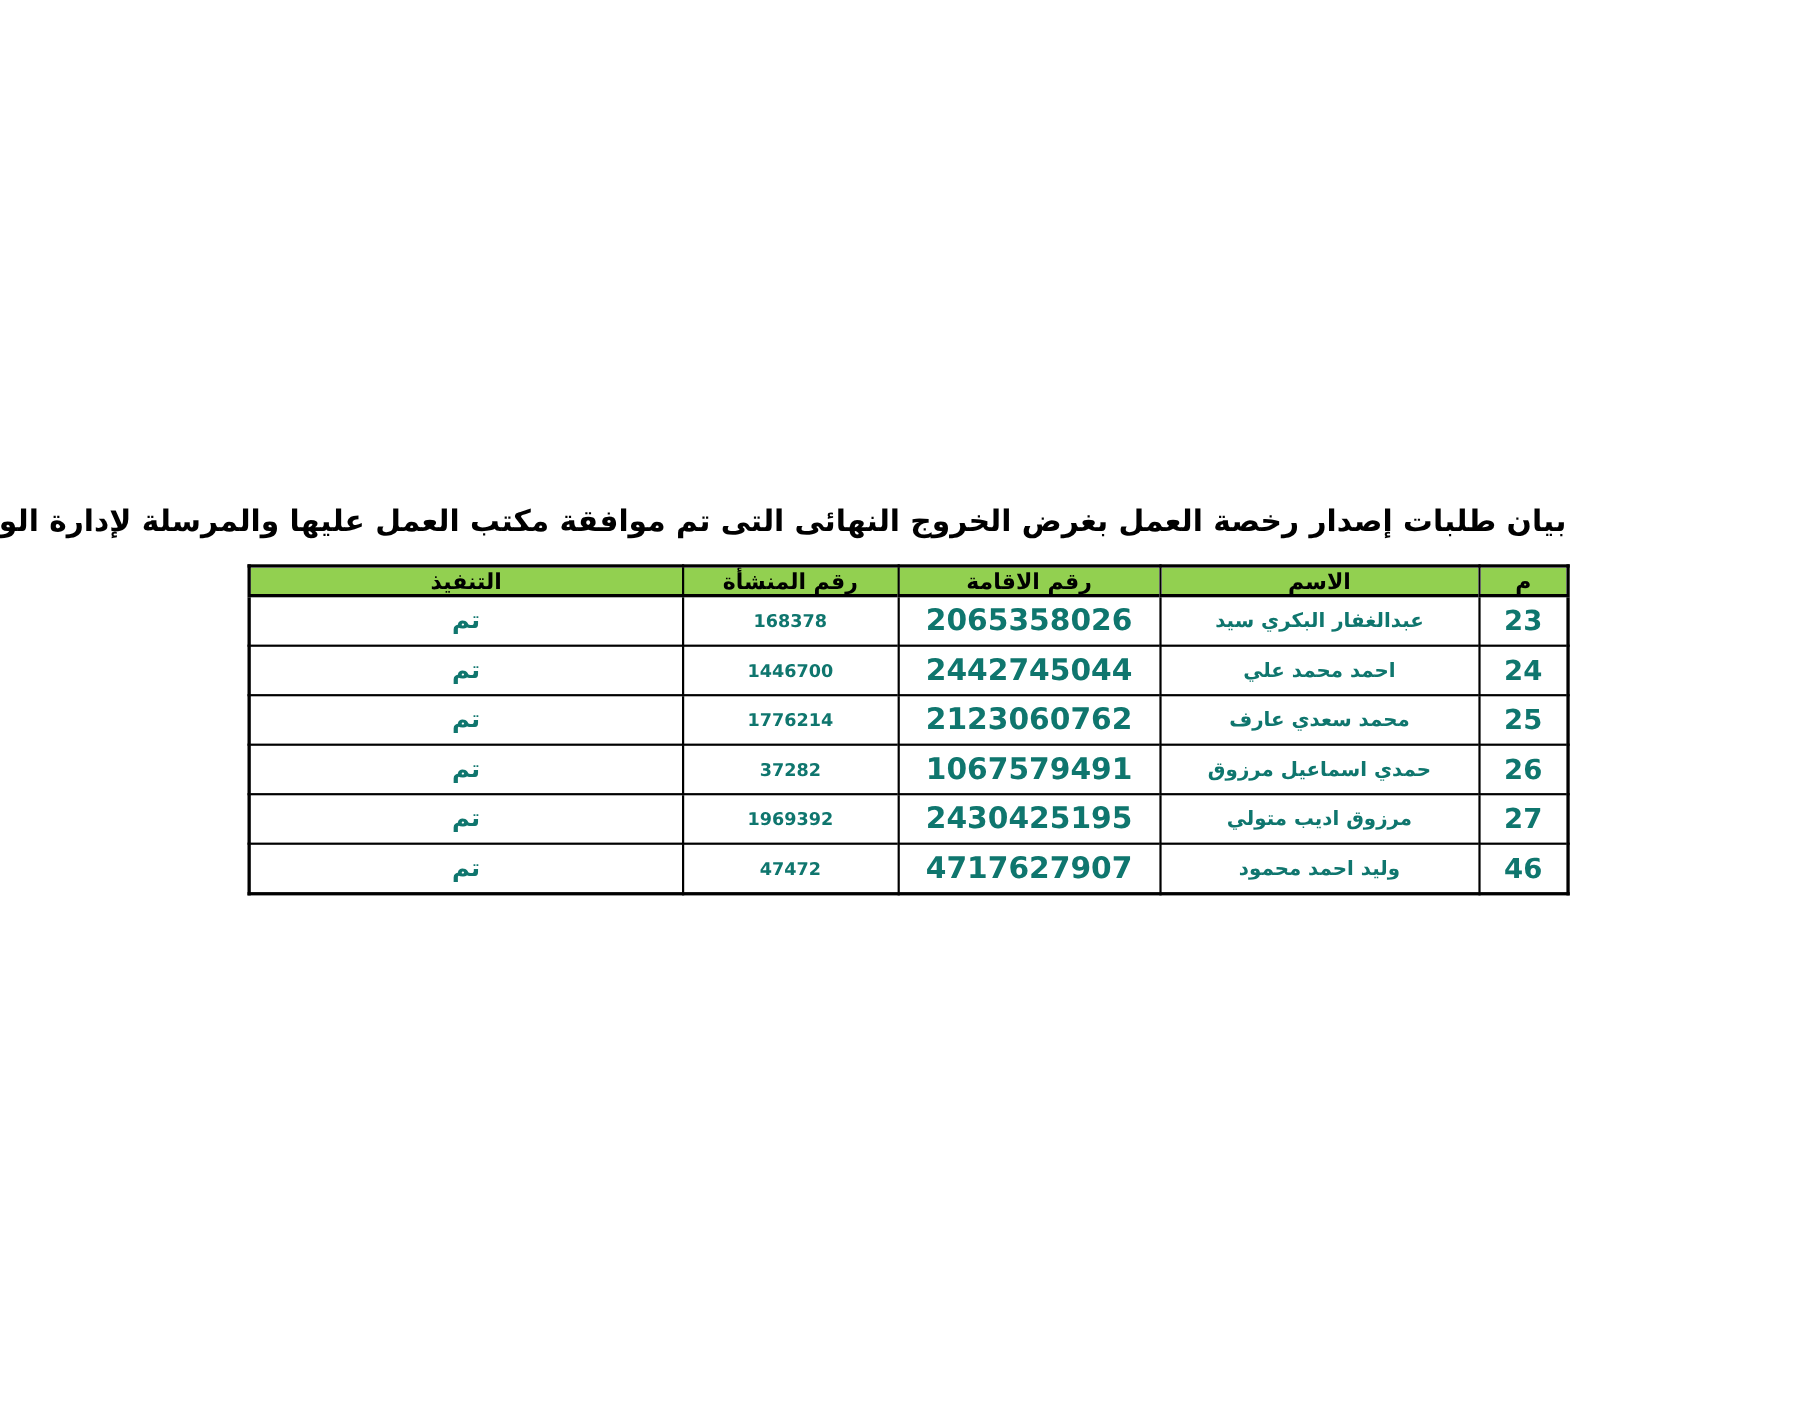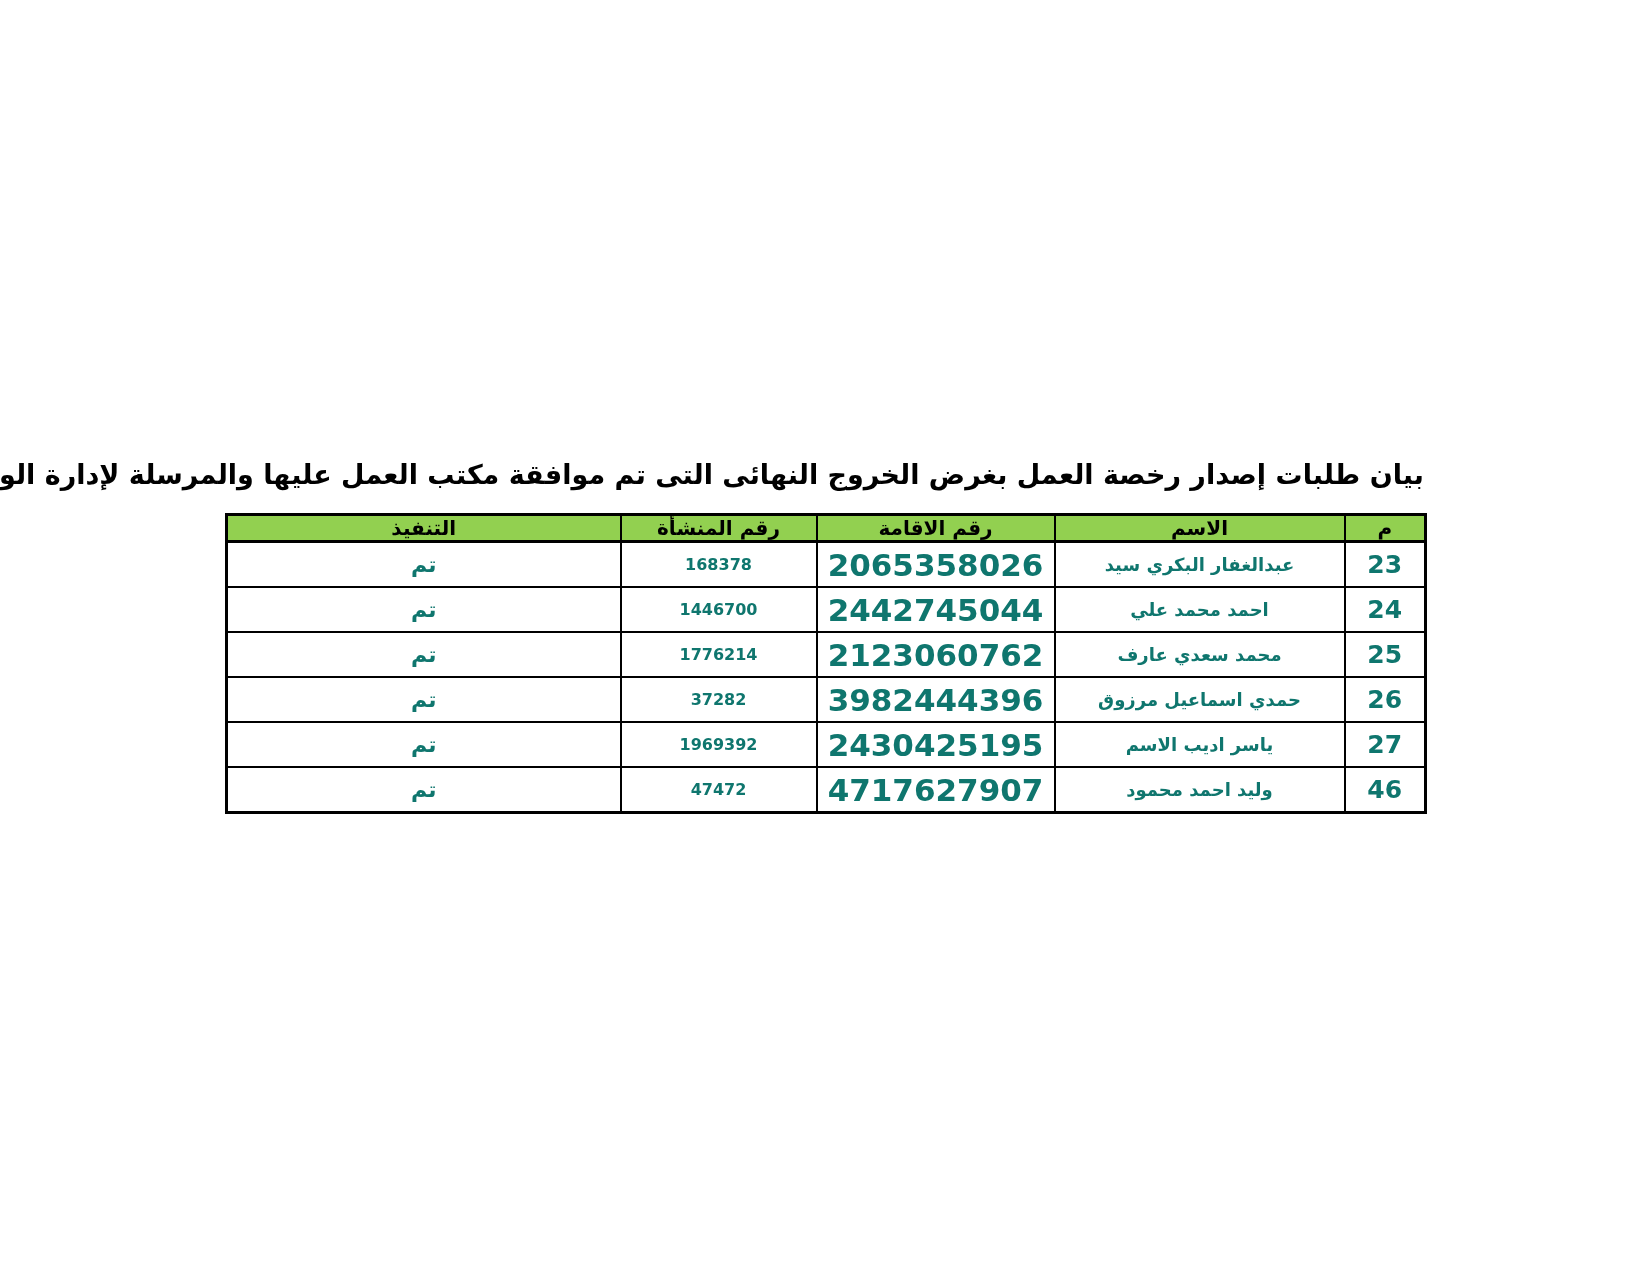--- a/index.html
+++ b/index.html
@@ -55,21 +55,21 @@
     height: 22px;
     border-bottom: 3px solid #000000;
   }
   table.report tbody td {
     height: 43px;
     color: #0f766e;
     background: #ffffff;
   }
   td.col-index   { font-size: 25px; }
   td.col-name    { color: var(--name-color, #FF0000); font-size: 18px; }
-  td.col-iqama   { font-size: 31px; }
+  td.col-iqama   { font-size: 27px; }
   td.col-est     { font-size: 16px; }
   td.col-exec    { font-size: 22px; }
 </style>
 </head>
 <body>
 
 <div class="page">
 
   <div class="doc-title">بيان طلبات إصدار رخصة العمل بغرض الخروج النهائى التى تم موافقة مكتب العمل عليها والمرسلة لإدارة الوافدين لمنطقة مكه المكرمة</div>
 
@@ -108,27 +108,27 @@
         <tr>
           <td class="col-index">25</td>
           <td class="col-name">محمد سعدي عارف</td>
           <td class="col-iqama">2123060762</td>
           <td class="col-est">1776214</td>
           <td class="col-exec">تم</td>
         </tr>
         <tr>
           <td class="col-index">26</td>
           <td class="col-name">حمدي اسماعيل مرزوق</td>
-          <td class="col-iqama">3982444396</td>
+          <td class="col-iqama">1067579491</td>
           <td class="col-est">37282</td>
           <td class="col-exec">تم</td>
         </tr>
         <tr>
           <td class="col-index">27</td>
-          <td class="col-name">ياسر اديب الاسم</td>
+          <td class="col-name">مرزوق اديب متولي</td>
           <td class="col-iqama">2430425195</td>
           <td class="col-est">1969392</td>
           <td class="col-exec">تم</td>
         </tr>
         <tr>
           <td class="col-index">46</td>
           <td class="col-name">وليد احمد محمود</td>
           <td class="col-iqama">4717627907</td>
           <td class="col-est">47472</td>
           <td class="col-exec">تم</td>

